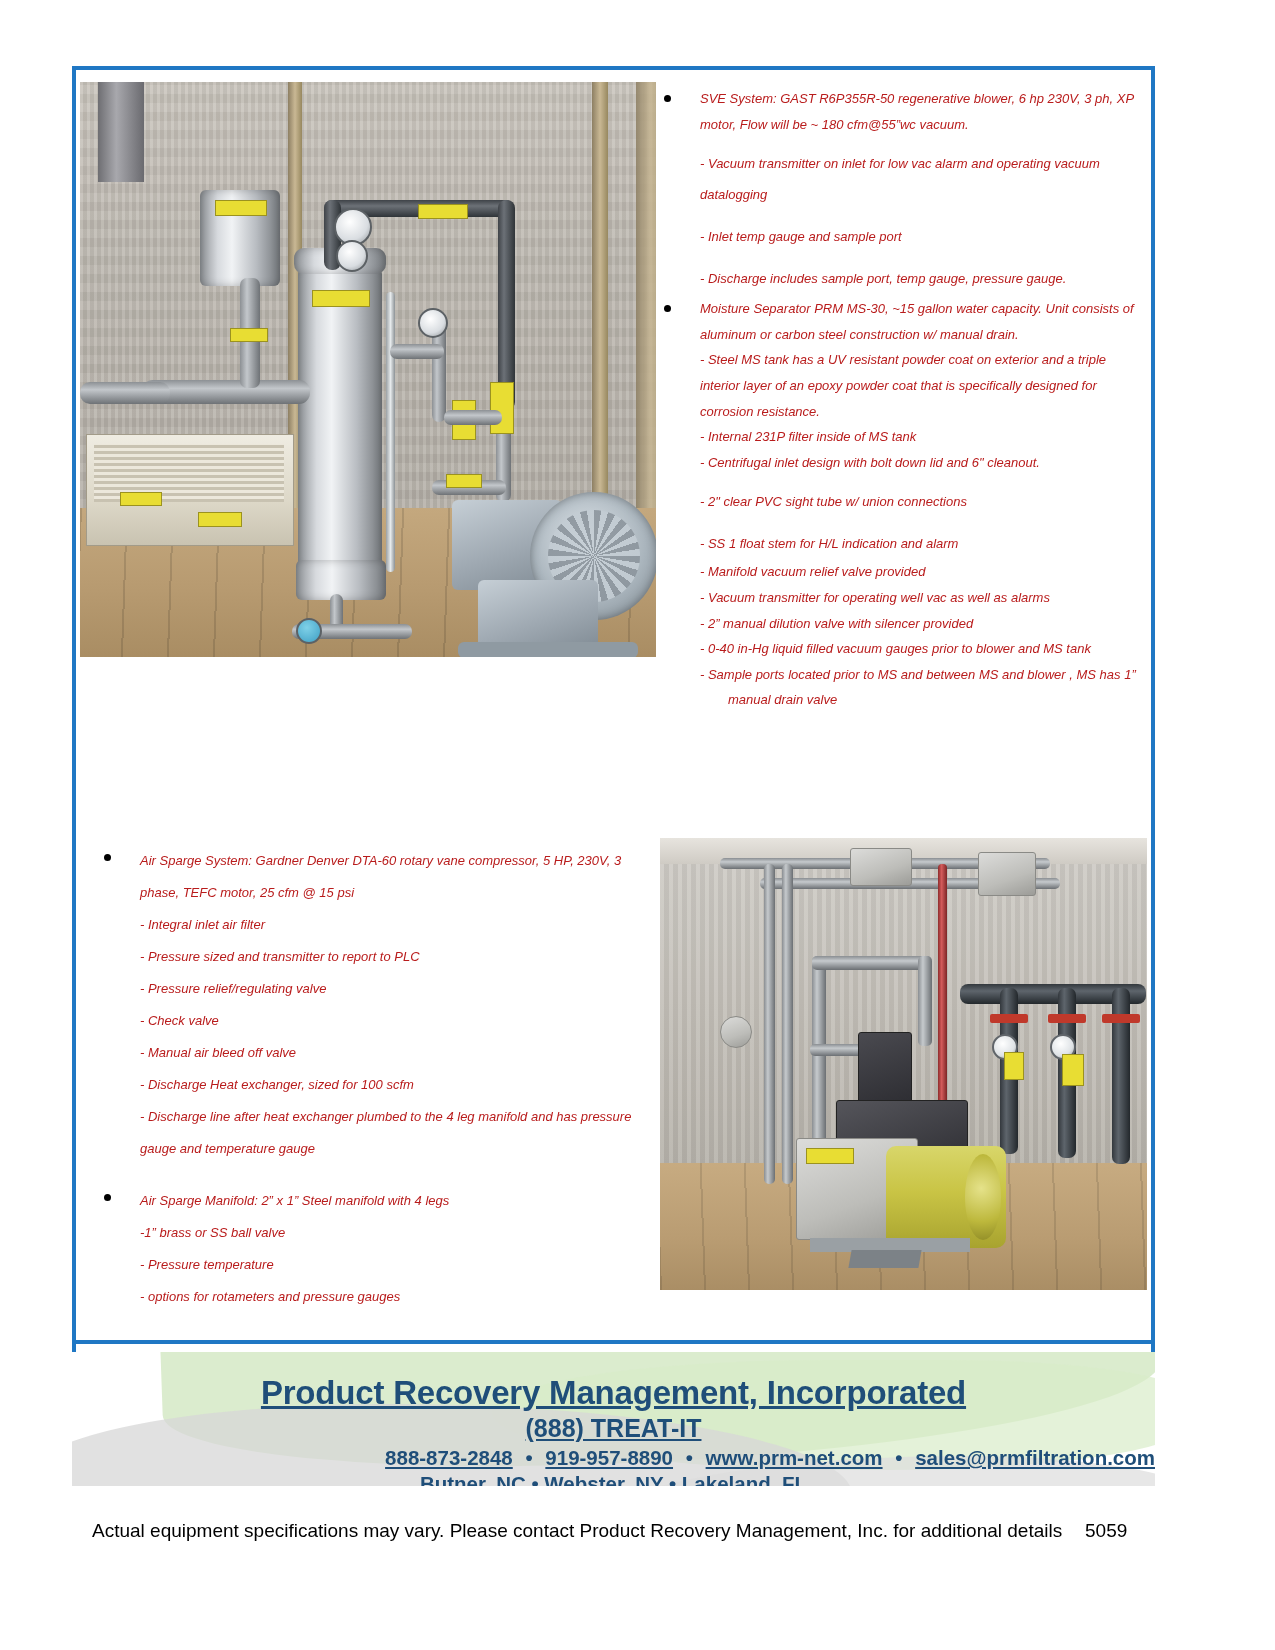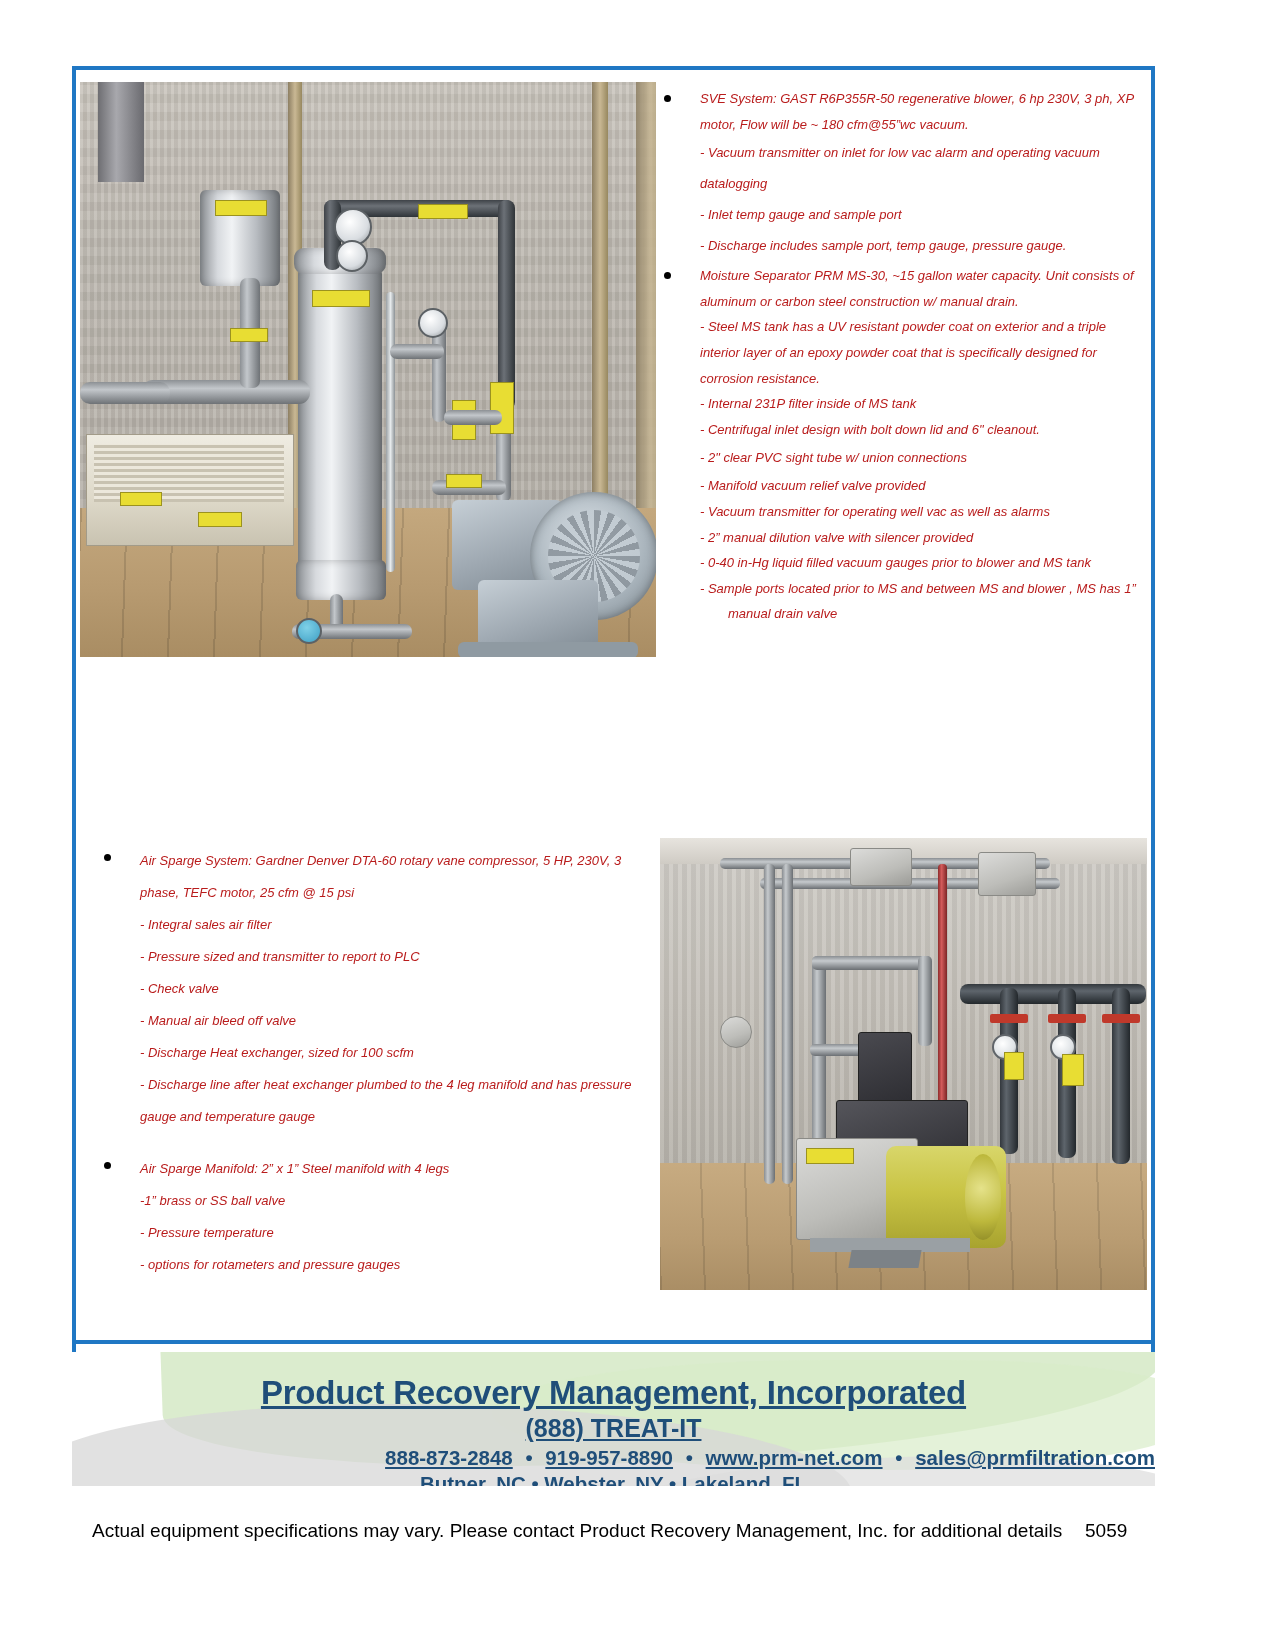--- a/index.html
+++ b/index.html
@@ -260,20 +260,21 @@
   .sub {
     margin: 0;
     padding-left: 40px;
   }
   .sub.wrap-hang {
     padding-left: 68px;
     text-indent: -28px;
   }
   .spaced {
     line-height: 31px;
+    margin-top: 11px;
   }
   .gap-md { height: 20px; }
 
   
   .col-left .txt-line { line-height: 32px; }
 
   
   .footer-band {
     position: absolute;
     left: 72px;
@@ -498,36 +499,38 @@
 
     <div class="bullet-row" style="margin-top:2px;">
       <span class="dot"></span>
       <span>Moisture Separator PRM MS-30, ~15 gallon water capacity. Unit consists of aluminum or carbon steel construction w/ manual drain.</span>
     </div>
 
     <div class="sub">- Steel MS tank has a UV resistant powder coat on exterior and a triple interior layer of an epoxy powder coat that is specifically designed for corrosion resistance.</div>
     <div class="sub">- Internal 231P filter inside of MS tank</div>
     <div class="sub wrap-hang">- Centrifugal inlet design with bolt down lid and 6" cleanout.</div>
     <div class="sub spaced">- 2" clear PVC sight tube w/ union connections</div>
+    <div class="sub spaced">- SS 1 float stem for H/L indication and alarm</div>
     <div class="sub">- Manifold vacuum relief valve provided</div>
     <div class="sub wrap-hang">- Vacuum transmitter for operating well vac as well as alarms</div>
     <div class="sub">- 2” manual dilution valve with silencer provided</div>
     <div class="sub wrap-hang">- 0-40 in-Hg liquid filled vacuum gauges prior to blower and MS tank</div>
     <div class="sub wrap-hang">- Sample ports located prior to MS and between MS and blower , MS has 1” manual drain valve</div>
   </div>
 
   <div class="col-left txt">
 
     <div class="bullet-row txt-line">
       <span class="dot"></span>
       <span>Air Sparge System: Gardner Denver DTA-60 rotary vane compressor, 5 HP, 230V, 3 phase, TEFC motor, 25 cfm @ 15 psi</span>
     </div>
 
-    <div class="sub txt-line">- Integral sales air filter</div>
+    <div class="sub txt-line">- Integral inlet air filter</div>
     <div class="sub txt-line">- Pressure sized and transmitter to report to PLC</div>
+    <div class="sub txt-line">- Pressure relief/regulating valve</div>
     <div class="sub txt-line">- Check valve</div>
     <div class="sub txt-line">- Manual air bleed off valve</div>
     <div class="sub txt-line">- Discharge Heat exchanger, sized for 100 scfm</div>
     <div class="sub txt-line">- Discharge line after heat exchanger plumbed to the 4 leg manifold and has pressure gauge and temperature gauge</div>
 
     <div class="gap-md"></div>
 
     <div class="bullet-row txt-line">
       <span class="dot"></span>
       <span>Air Sparge Manifold: 2” x 1” Steel manifold with 4 legs</span>

